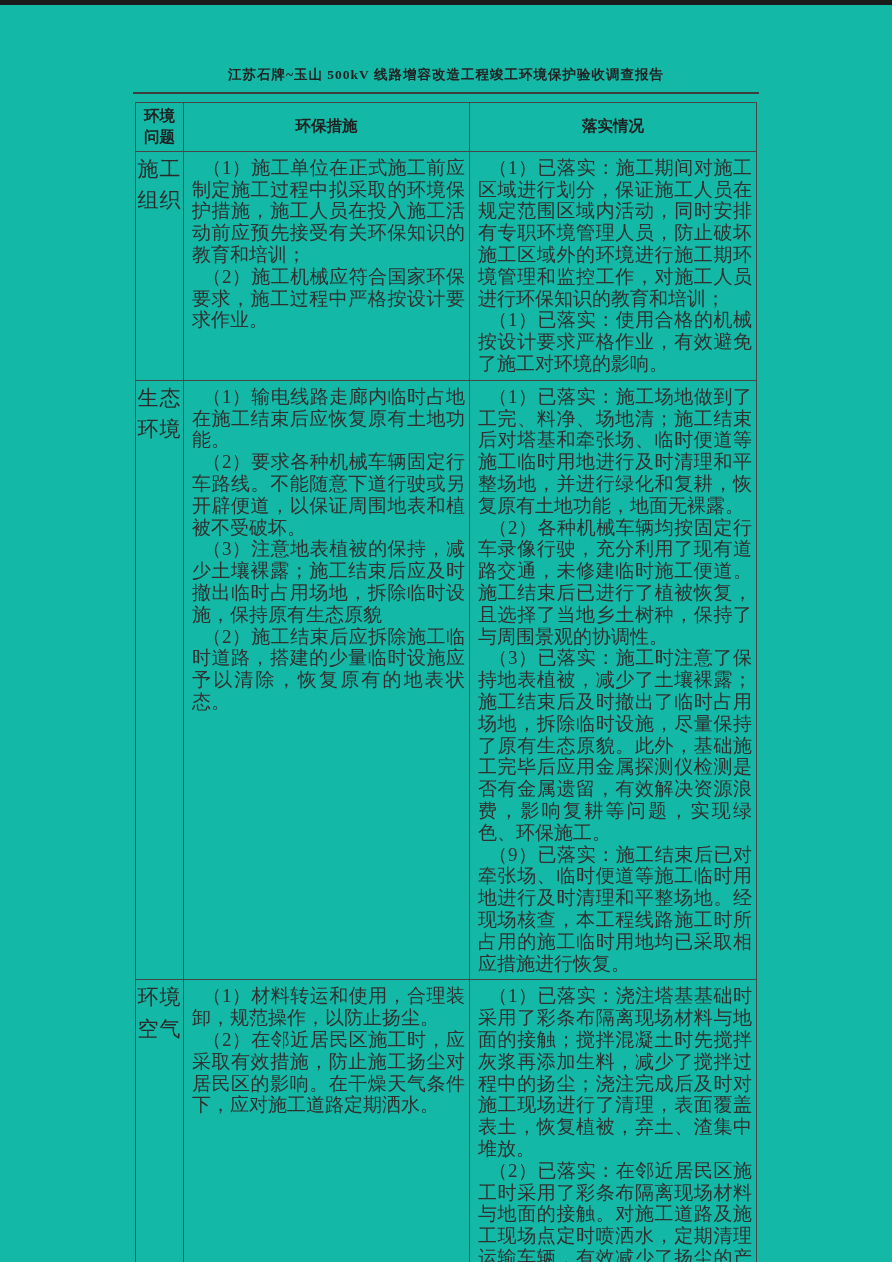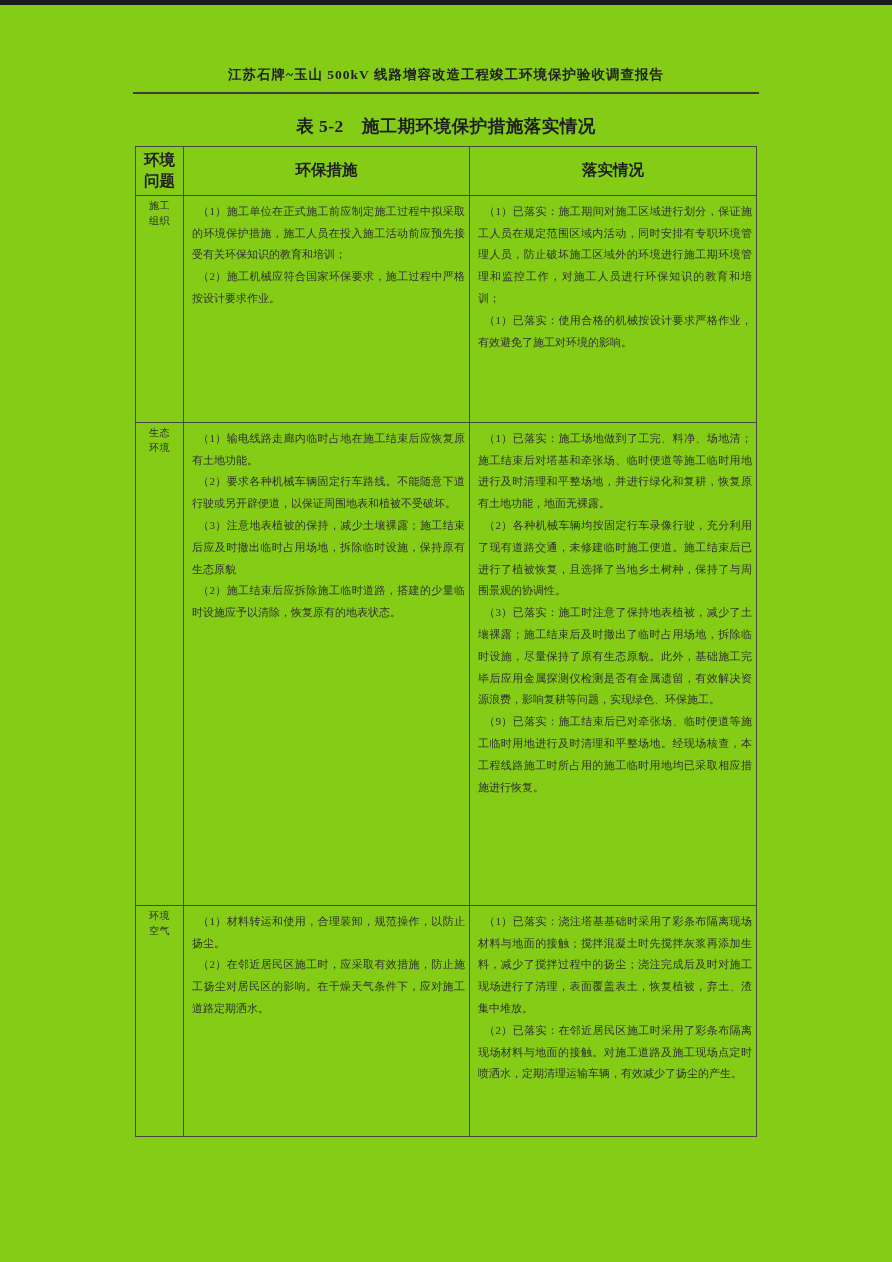--- a/index.html
+++ b/index.html
@@ -1,21 +1,21 @@
 <!DOCTYPE html>
 <html><head>
 <meta charset="utf-8">
 <style>
   * { margin: 0; padding: 0; box-sizing: border-box; }
   html, body { background: #e9e9e9; }
   .page {
     position: relative;
     width: 892px;
     height: 1262px;
-    background: #84cc16;
+    background: #14b8a6;
     overflow: hidden;
     font-family: "Liberation Serif", "DejaVu Serif", serif;
     color: #2a2a2a;
   }
   .scan-band-top {
     position: absolute;
     top: 0; left: 0; right: 0;
     height: 5px;
     background: #1b1b1b;
   }
@@ -57,33 +57,33 @@
     font-weight: bold;
     text-align: center;
     vertical-align: middle;
     line-height: 1.35;
     padding: 3px 2px;
     color: #1f1f1f;
   }
   td.issue-cell {
     vertical-align: middle;
     text-align: center;
-    font-size: 10px;
+    font-size: 21px;
     line-height: 1.5;
     color: #2a2a2a;
     padding: 2px 1px;
   }
   td.issue-cell .wrap2 {
     display: inline-block;
     width: 2.15em;
     letter-spacing: 0.05em;
   }
   td.text-cell {
     padding: 5px 4px 5px 8px;
-    font-size: 11px;
+    font-size: 19px;
     line-height: 21.8px;
     text-align: justify;
     color: #303030;
   }
   td.text-cell p {
     text-indent: 0.55em;
     margin: 0;
   }
   .page-number {
     position: absolute;
@@ -97,21 +97,20 @@
 </head>
 <body>
 
 <div class="page">
 
   <div class="scan-band-top"></div>
 
   <div class="doc-header">江苏石牌~玉山 500kV 线路增容改造工程竣工环境保护验收调查报告</div>
   <div class="header-rule"></div>
 
-  <div class="table-caption">表 5-2　施工期环境保护措施落实情况</div>
 
   <table class="main-table">
     <colgroup>
       <col style="width:48px">
       <col style="width:286px">
       <col style="width:287px">
     </colgroup>
     <thead>
       <tr style="height:40px">
         <th>

